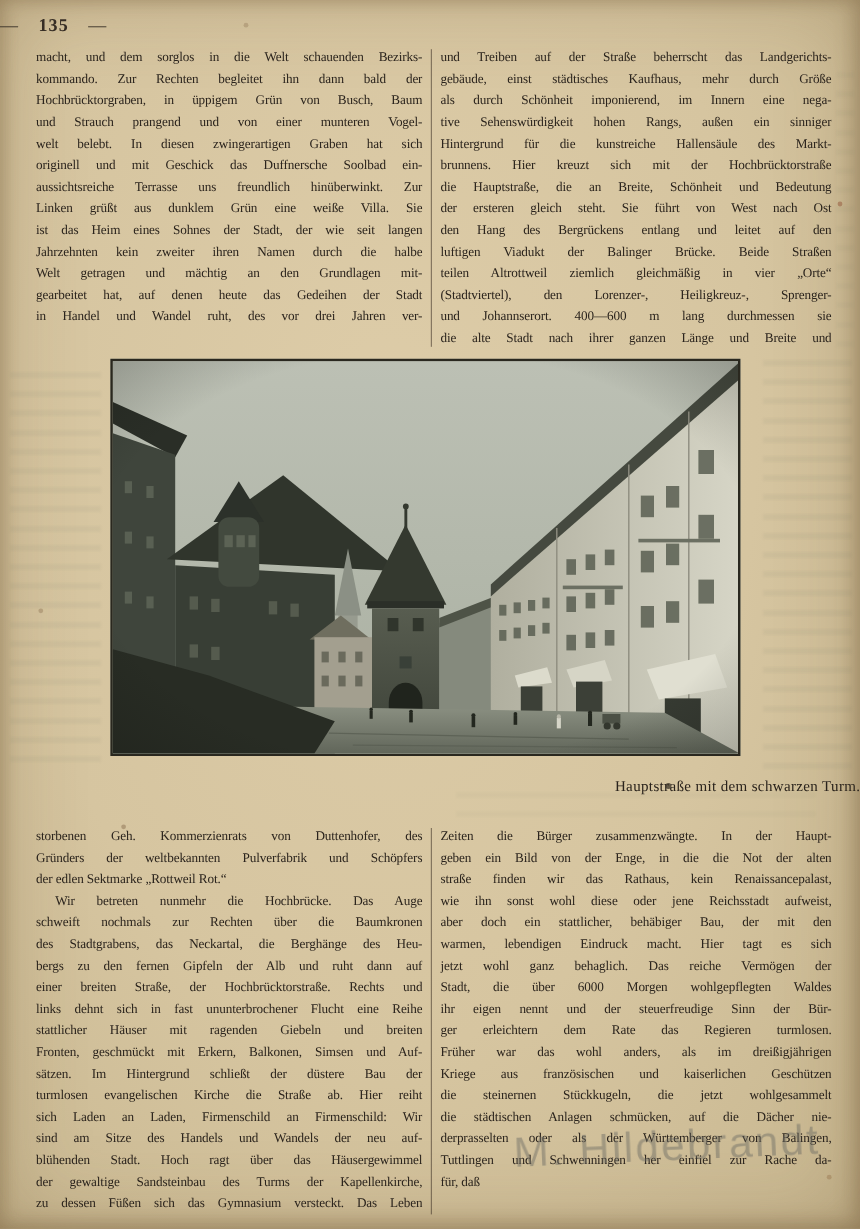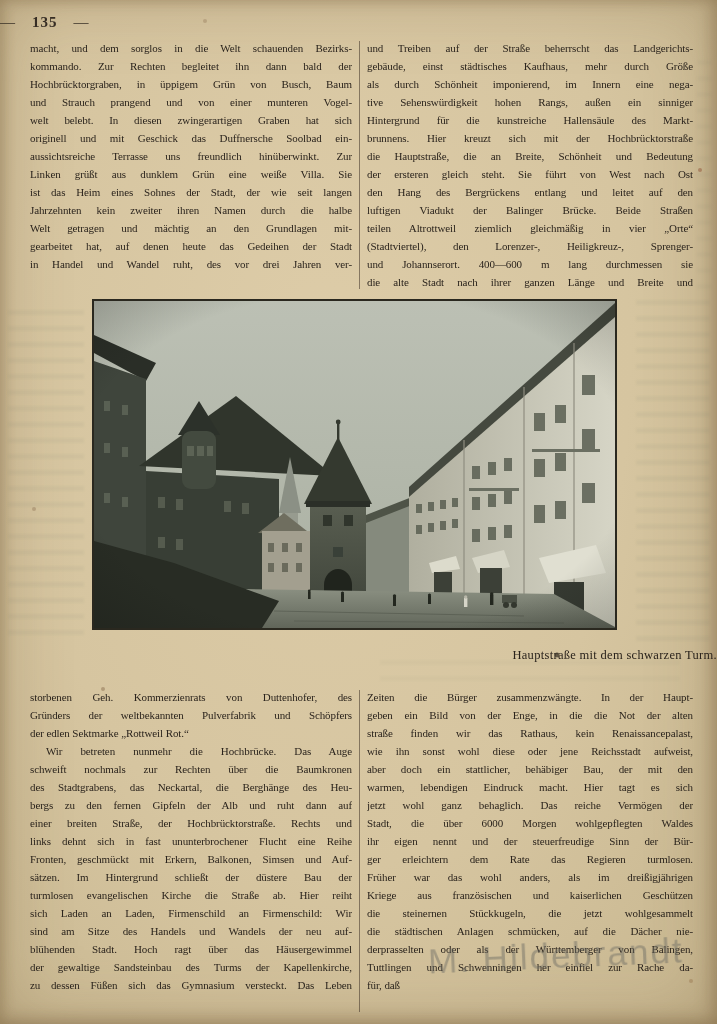--- a/index.html
+++ b/index.html
@@ -283,20 +283,21 @@
     <div class="col">
         <div class="tline">storbenen Geh. Kommerzienrats von Duttenhofer, des</div>
         <div class="tline">Gründers der weltbekannten Pulverfabrik und Schöpfers</div>
         <div class="tline end">der edlen Sektmarke „Rottweil Rot.“</div>
         <div class="tline indent">Wir betreten nunmehr die Hochbrücke.  Das Auge</div>
         <div class="tline">schweift nochmals zur Rechten über die Baumkronen</div>
         <div class="tline">des Stadtgrabens, das Neckartal, die Berghänge des Heu-</div>
         <div class="tline">bergs zu den fernen Gipfeln der Alb und ruht dann auf</div>
         <div class="tline">einer breiten Straße, der Hochbrücktorstraße.  Rechts und</div>
         <div class="tline">links dehnt sich in fast ununterbrochener Flucht eine Reihe</div>
+        <div class="tline">stattlicher Häuser mit ragenden Giebeln und breiten</div>
         <div class="tline">Fronten, geschmückt mit Erkern, Balkonen, Simsen und Auf-</div>
         <div class="tline">sätzen.  Im Hintergrund schließt der düstere Bau der</div>
         <div class="tline">turmlosen evangelischen Kirche die Straße ab.  Hier reiht</div>
         <div class="tline">sich Laden an Laden, Firmenschild an Firmenschild: Wir</div>
         <div class="tline">sind am Sitze des Handels und Wandels der neu auf-</div>
         <div class="tline">blühenden Stadt.  Hoch ragt über das Häusergewimmel</div>
         <div class="tline">der gewaltige Sandsteinbau des Turms der Kapellenkirche,</div>
         <div class="tline">zu dessen Füßen sich das Gymnasium versteckt.  Das Leben</div>
       </div>
     <div class="divider"></div>

